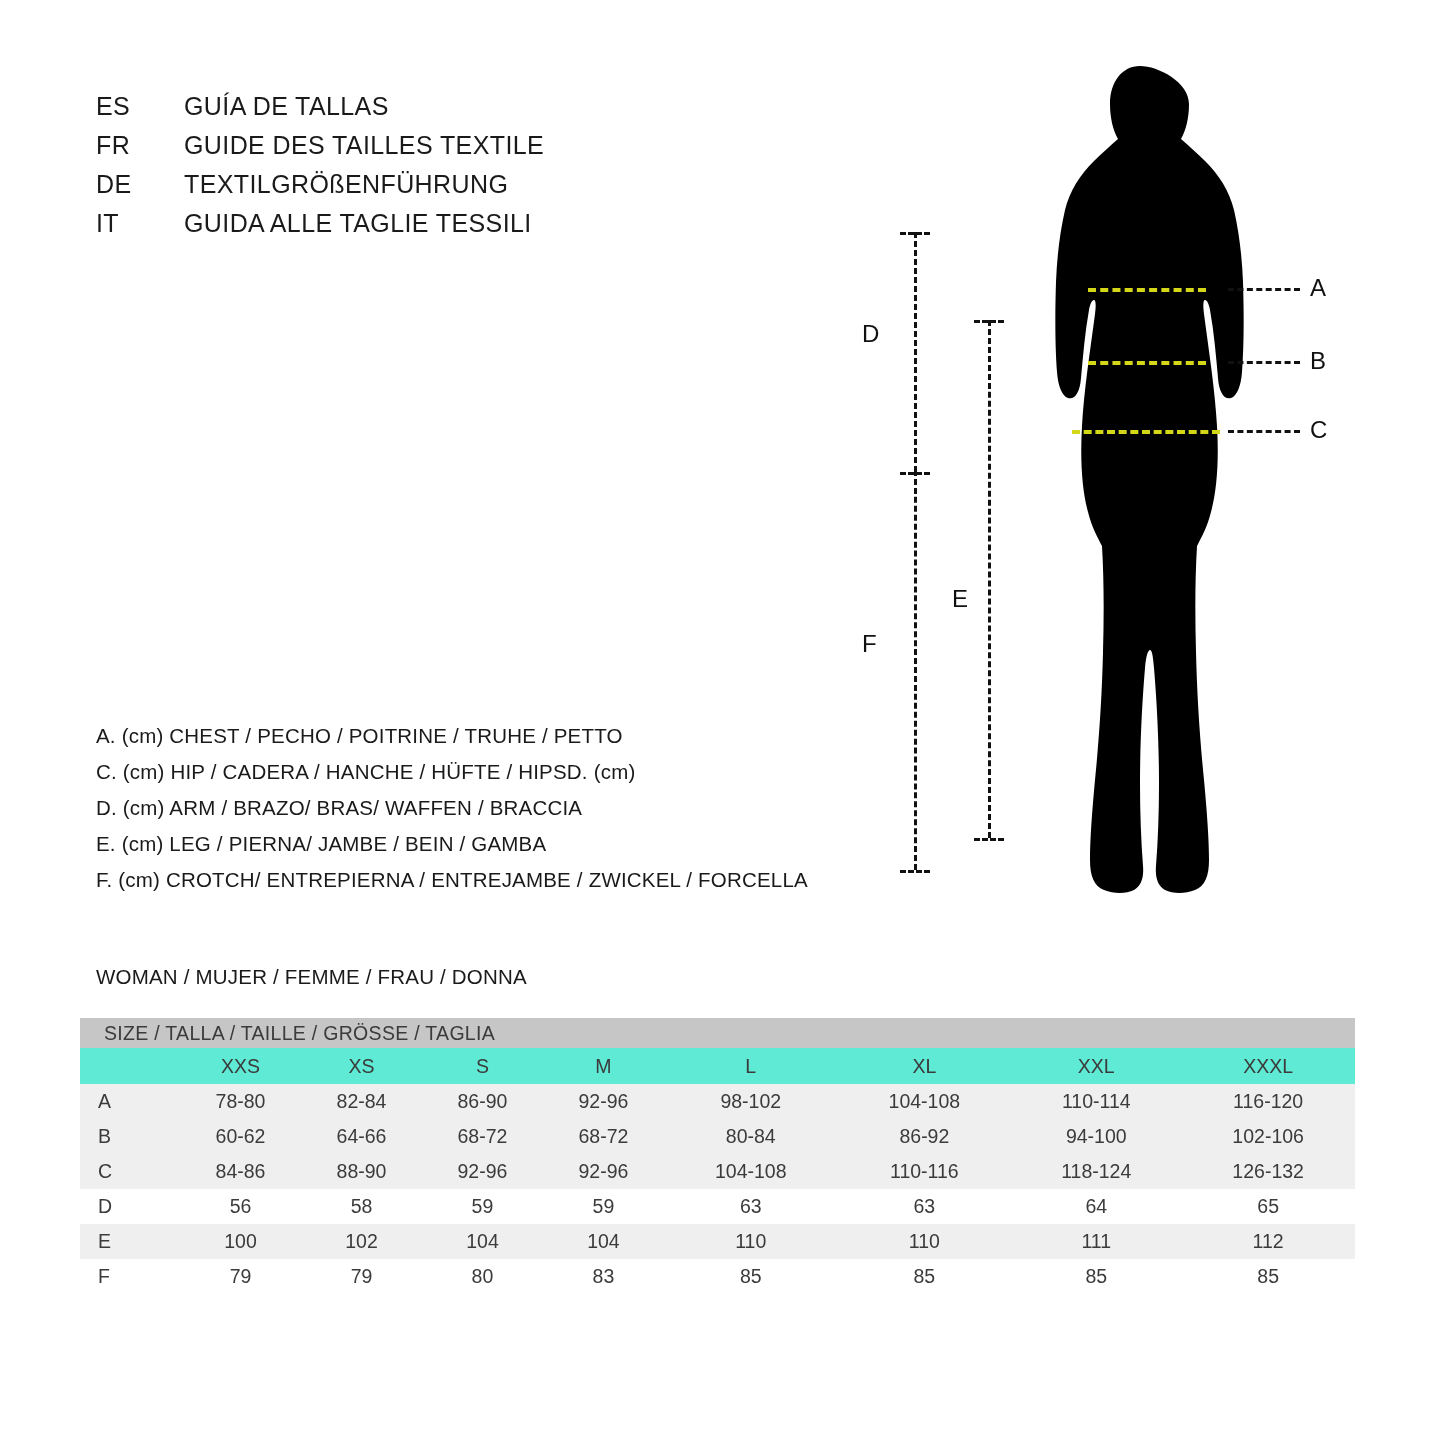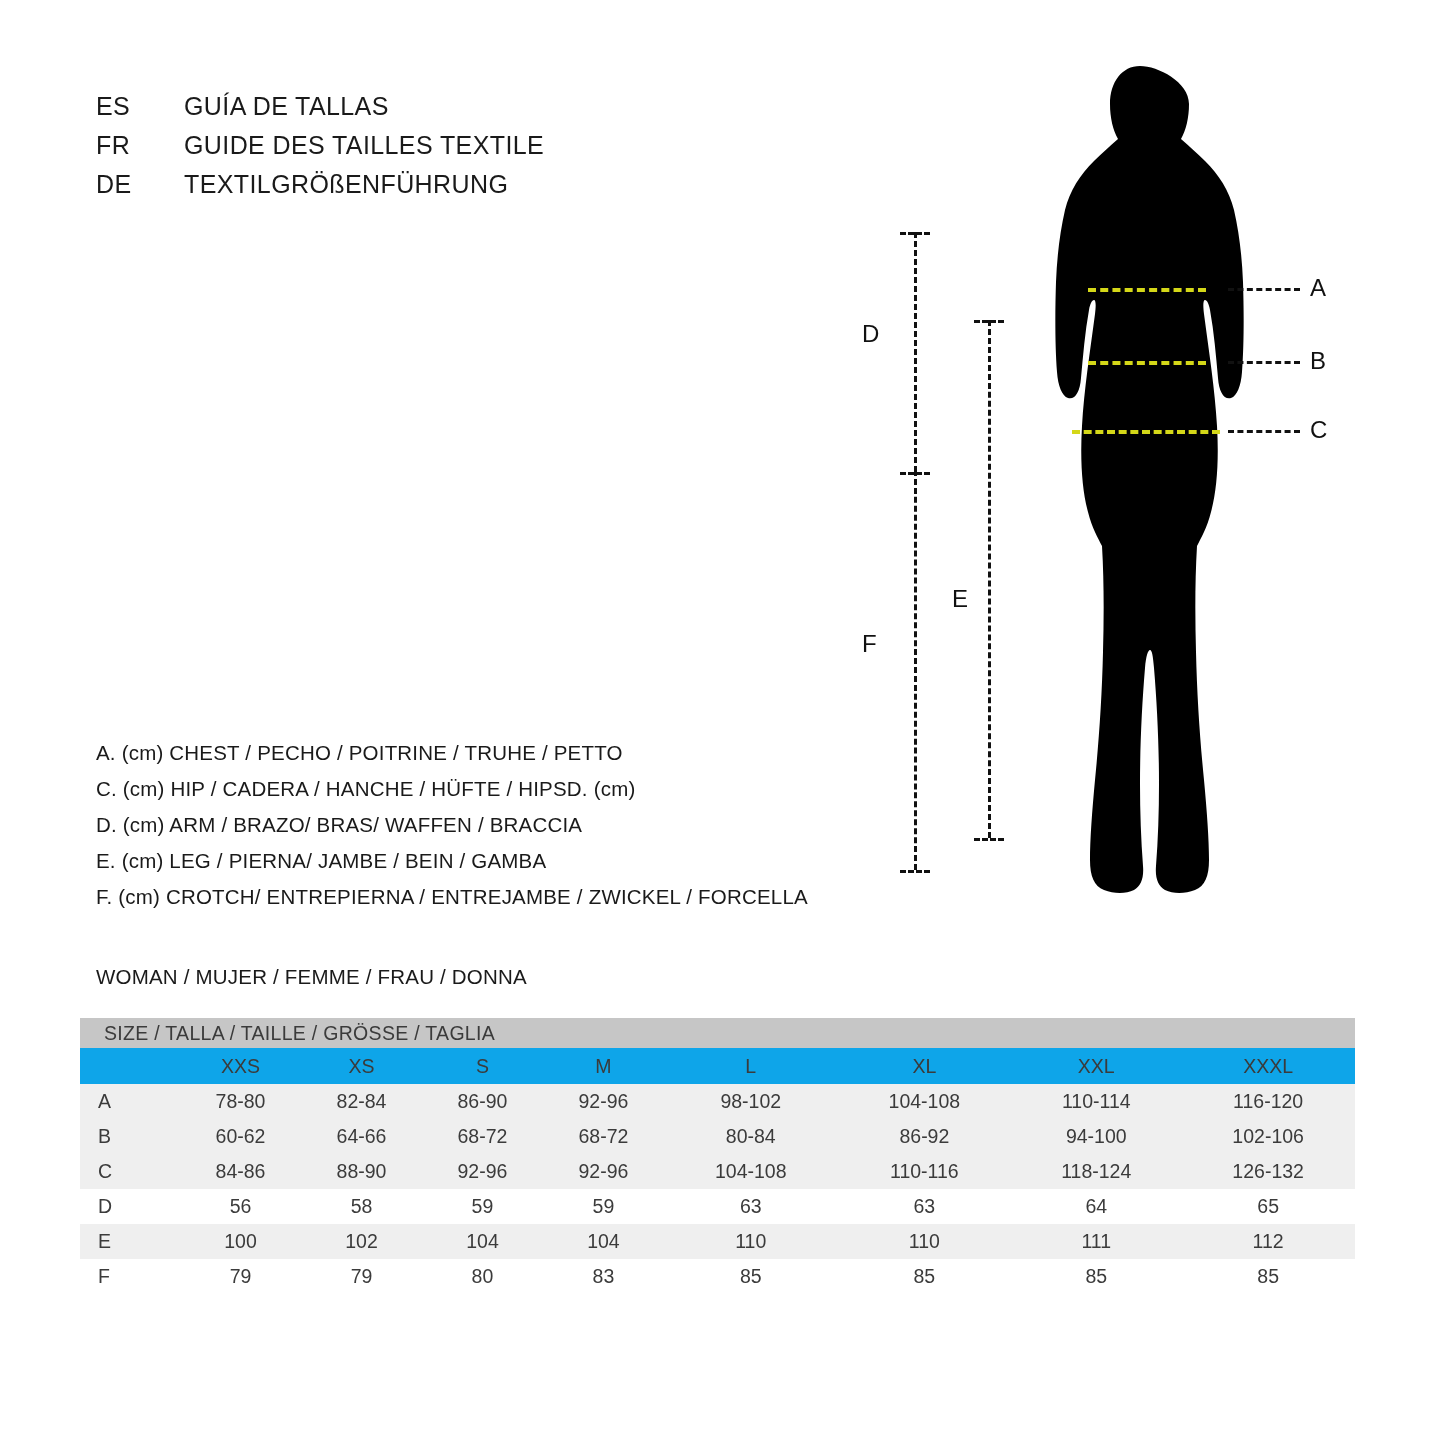--- a/index.html
+++ b/index.html
@@ -38,21 +38,20 @@
   .lang-title {
     font-size: 25px;
   }
 
   
   .legend {
     position: absolute;
     left: 96px;
     top: 724px;
     width: 800px;
-    margin-top: 17px;
   }
   .legend-row {
     font-size: 20.5px;
     height: 36px;
     letter-spacing: 0.2px;
     white-space: nowrap;
   }
 
   .gender-row {
     position: absolute;
@@ -81,21 +80,21 @@
     height: 30px;
     font-size: 19.5px;
     padding-left: 24px;
     letter-spacing: 0.3px;
     color: #3b3b3b;
   }
   .col-head td {
     height: 36px;
     text-align: center;
     font-size: 19.5px;
-    background: #0ea5e9;
+    background: #5eead4;
   }
   .data-row td {
     height: 35px;
     text-align: center;
     font-size: 19.5px;
   }
   .data-row td.rowlabel {
     text-align: left;
     padding-left: 18px;
     width: 82px;
@@ -179,20 +178,24 @@
     <span class="lang-code">ES</span>
     <span class="lang-title">GUÍA DE TALLAS</span>
   </div>
   <div class="lang-row">
     <span class="lang-code">FR</span>
     <span class="lang-title">GUIDE DES TAILLES TEXTILE</span>
   </div>
   <div class="lang-row">
     <span class="lang-code">DE</span>
     <span class="lang-title">TEXTILGRÖßENFÜHRUNG</span>
+  </div>
+  <div class="lang-row">
+    <span class="lang-code">IT</span>
+    <span class="lang-title">GUIDA ALLE TAGLIE TESSILI</span>
   </div>
 </div>
 
 <div class="legend">
   <div class="legend-row">A. (cm) CHEST / PECHO / POITRINE / TRUHE / PETTO</div>
   <div class="legend-row">C. (cm) HIP / CADERA / HANCHE / HÜFTE / HIPSD. (cm)</div>
   <div class="legend-row">D. (cm) ARM / BRAZO/ BRAS/ WAFFEN / BRACCIA</div>
   <div class="legend-row">E. (cm) LEG / PIERNA/ JAMBE / BEIN / GAMBA</div>
   <div class="legend-row">F. (cm) CROTCH/ ENTREPIERNA / ENTREJAMBE / ZWICKEL / FORCELLA</div>
 </div>

